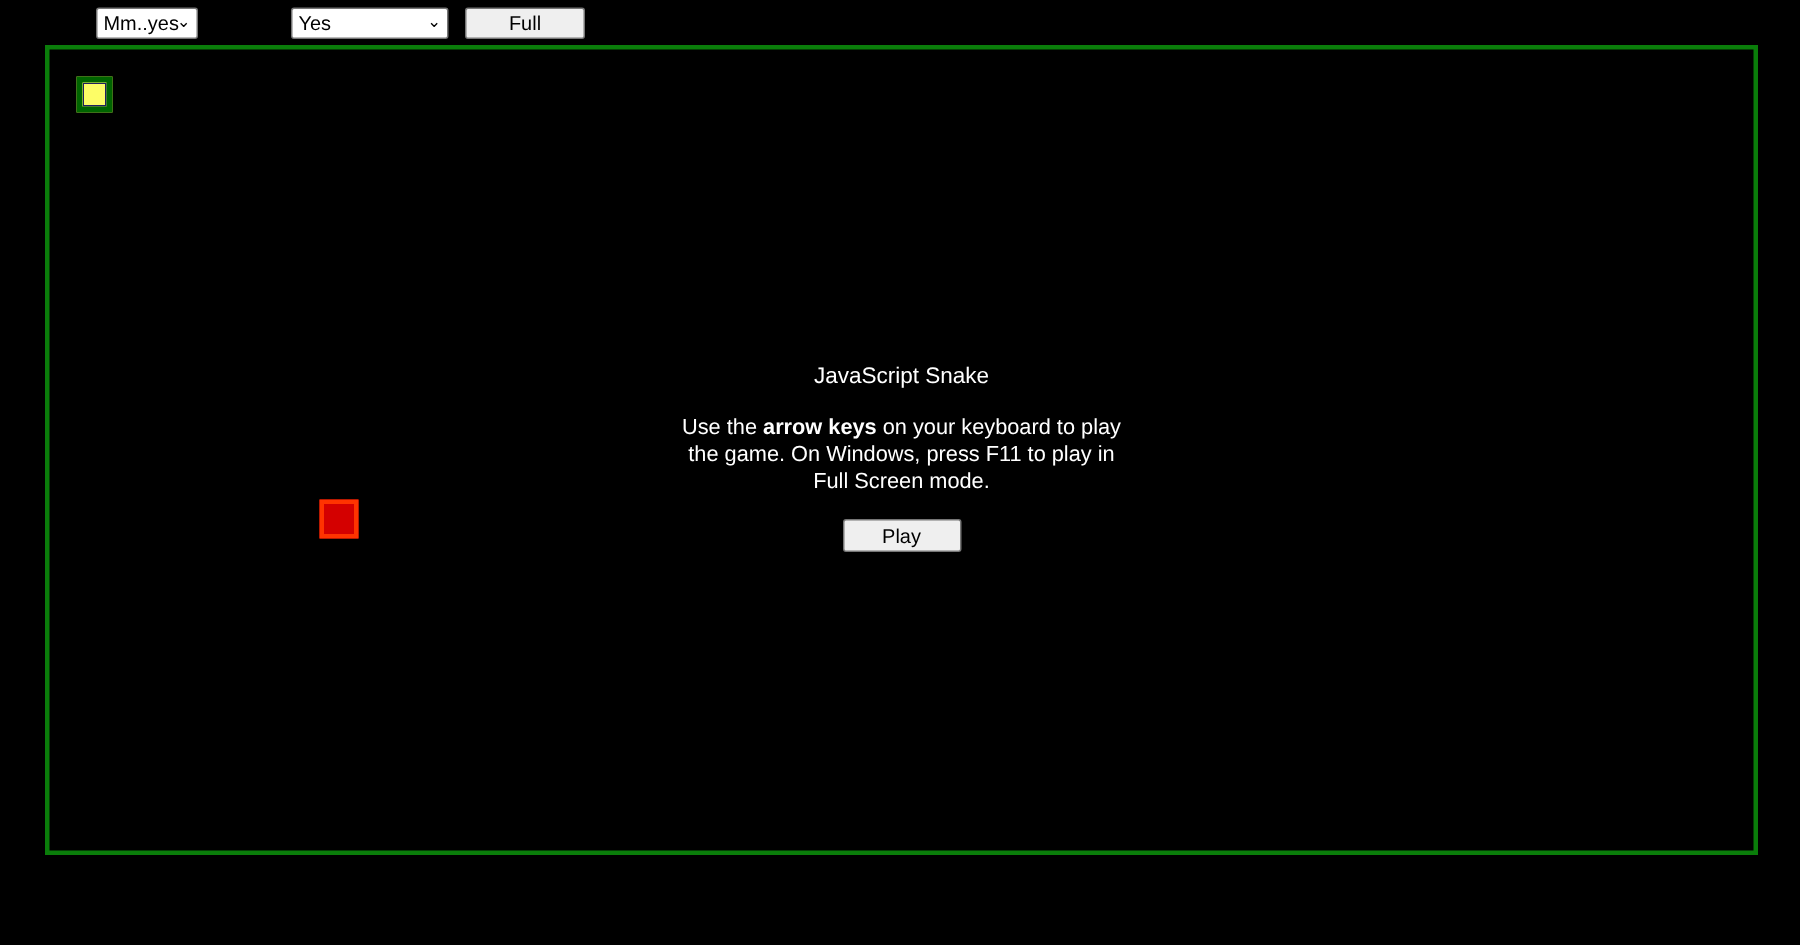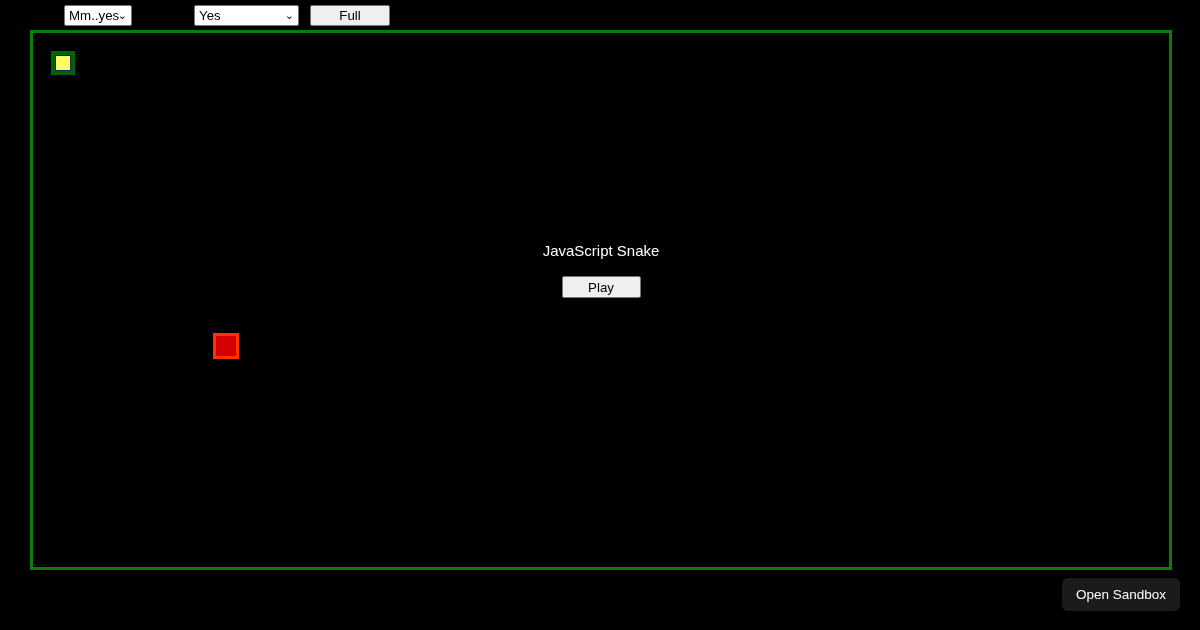--- a/index.html
+++ b/index.html
@@ -236,23 +236,23 @@
 
   </div>
 
   <div class="board">
 
     <div class="cell snake-head"></div>
     <div class="cell food"></div>
 
     <div class="overlay">
       <div class="title">JavaScript Snake</div>
+      <div class="instr"><span>Use the </span><b>arrow keys</b><span> on your keyboard to play the game. On Windows, press F11 to play in Full Screen mode.</span></div>
       <div class="playwrap">
         <span class="btn" id="btn-play">Play Game</span>
       </div>
     </div>
 
   </div>
 
 
-  <div id="open-sandbox">Open Sandbox</div>
 
 </div>
 
 </body></html>

